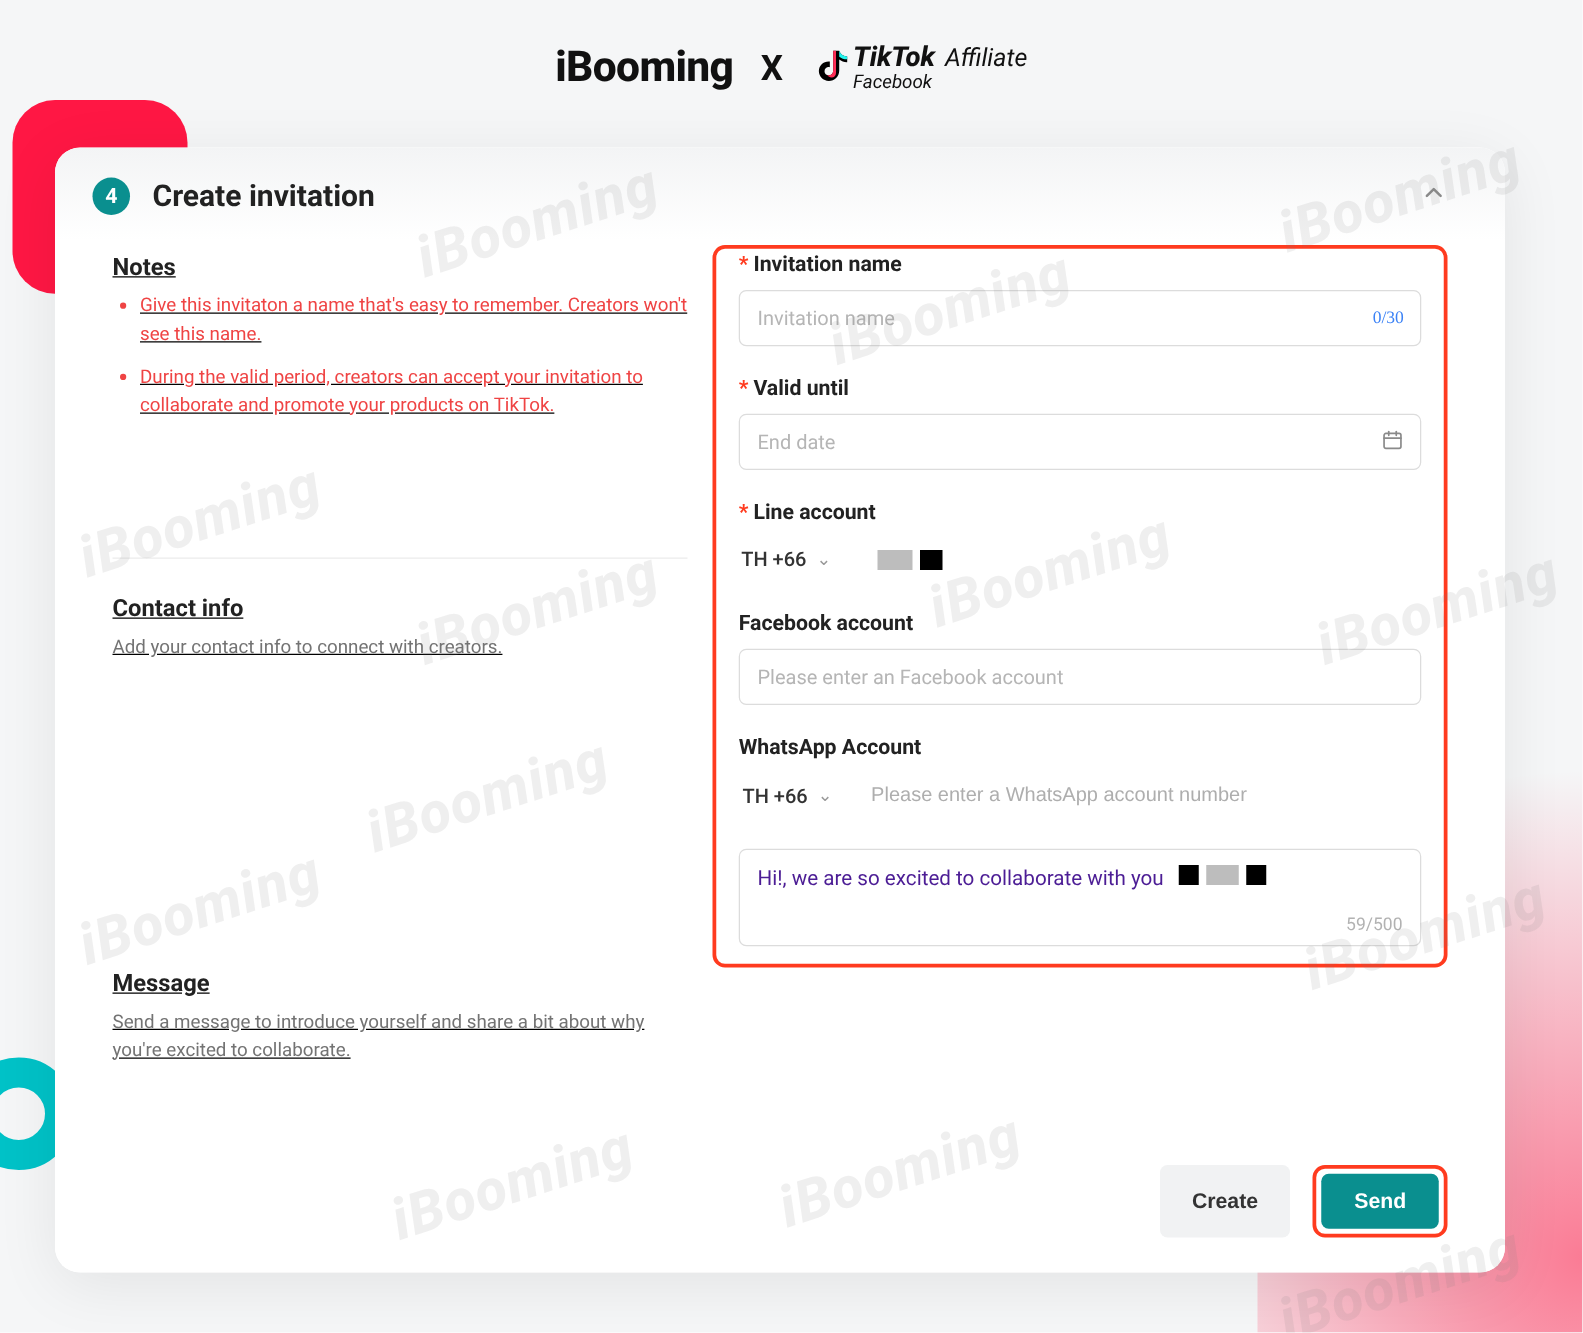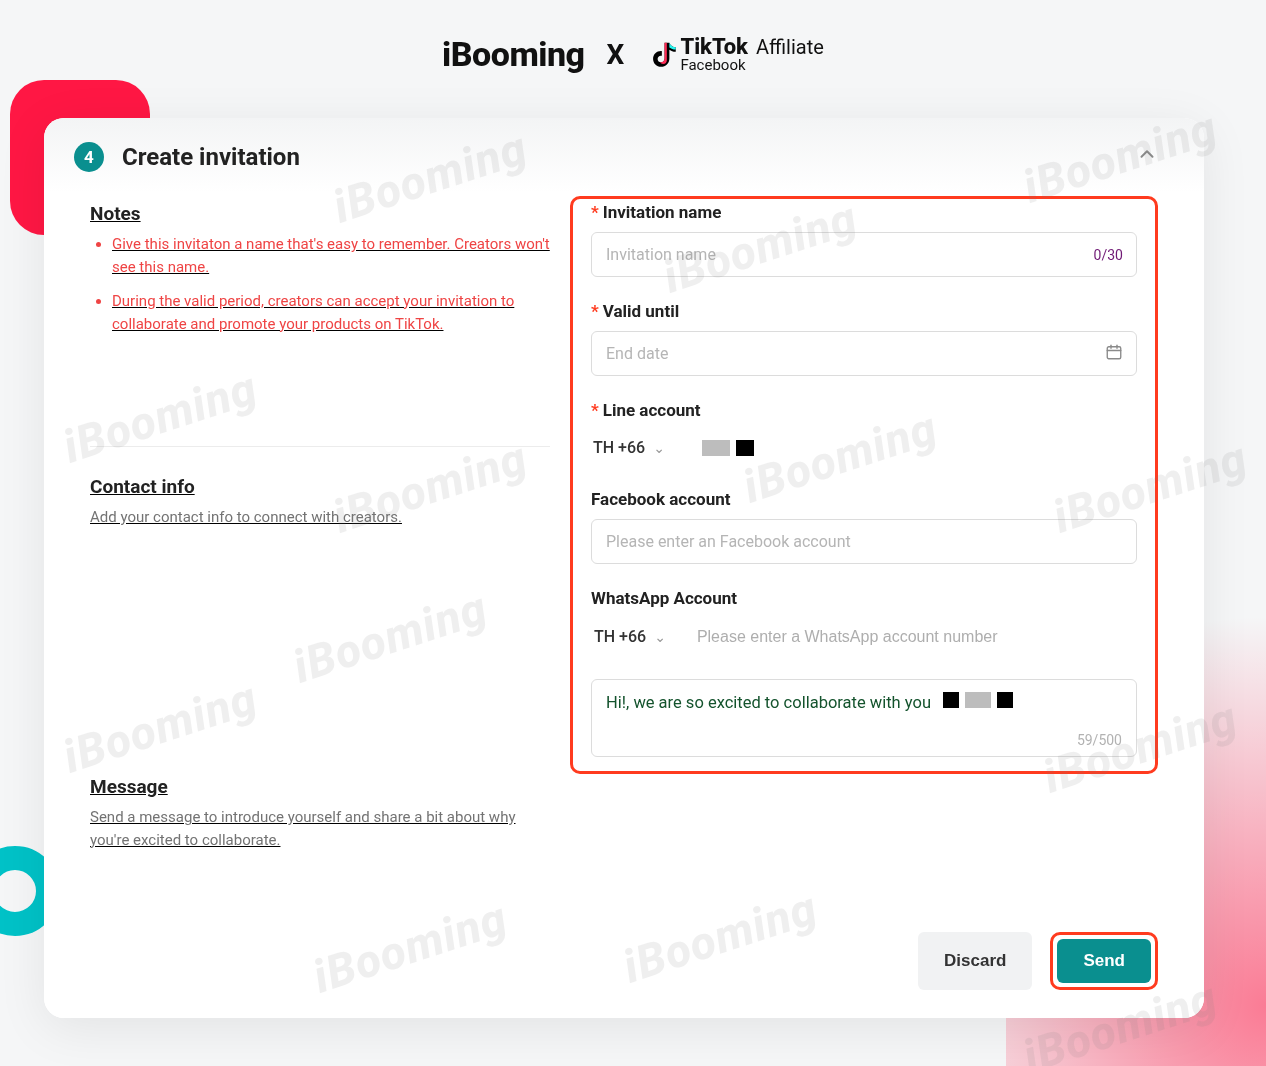--- a/index.html
+++ b/index.html
@@ -55,21 +55,21 @@
     gap: 22px;
     z-index: 3;
   }
   .ibooming {
     font-size: 34px;
     font-weight: 800;
     color: #111;
     letter-spacing: -0.5px;
   }
   .x-sep { font-size: 28px; font-weight: 700; color: #111; }
-  .tiktok-wrap { display: flex; align-items: center; gap: 0; }
+  .tiktok-wrap { display: flex; gap: 0; font-style: italic; }
   .tiktok-icon {
     width: 34px; height: 34px; position: relative;
   }
   .tiktok-icon svg { width: 100%; height: 100%; }
   .tiktok-text { display: flex; flex-direction: column; line-height: 1.05; }
   .tiktok-text .row1 { display: flex; align-items: baseline; gap: 8px; }
   .tiktok-text .tok { font-weight: 800; font-size: 22px; color: #111; }
   .tiktok-text .aff { font-size: 20px; color: #111; font-weight: 400; }
   .tiktok-text .partner { font-size: 15px; color: #111; font-weight: 400; }
 
@@ -182,21 +182,22 @@
   }
   .input::placeholder, .textarea::placeholder { color: #b5b5b5; }
 
   .input-wrap { position: relative; }
   .char-count {
     position: absolute;
     right: 14px;
     top: 50%;
     transform: translateY(-50%);
     font-size: 14px;
-    color: #701a75;
+    color: #3b82f6;
+    font-family: Liberation Serif, serif;
   }
   .cal-icon {
     position: absolute;
     right: 14px;
     top: 50%;
     transform: translateY(-50%);
     color: #8a8a8a;
   }
   .cal-icon svg { width: 18px; height: 18px; }
 
@@ -225,21 +226,21 @@
 
   .msg-box {
     border: 1px solid #dcdcdc;
     border-radius: 6px;
     padding: 12px 14px 8px 14px;
     position: relative;
     min-height: 78px;
   }
   .msg-text {
     font-size: 16.5px;
-    color: #14532d;
+    color: #4c1d95;
   }
   .msg-count {
     position: absolute;
     right: 14px;
     bottom: 8px;
     font-size: 14px;
     color: #b2b2b2;
   }
 
   
@@ -440,19 +441,19 @@
             </span>
             <span class="msg-count">59/500</span>
           </div>
 
         </div>
       </div>
     </div>
   </div>
 
   <div class="panel-footer">
-    <button class="btn btn-secondary">Discard</button>
+    <button class="btn btn-secondary">Create</button>
     <span class="send-highlight">
       <button class="btn btn-primary">Send</button>
     </span>
   </div>
 
 </div>
 
 </body></html>

